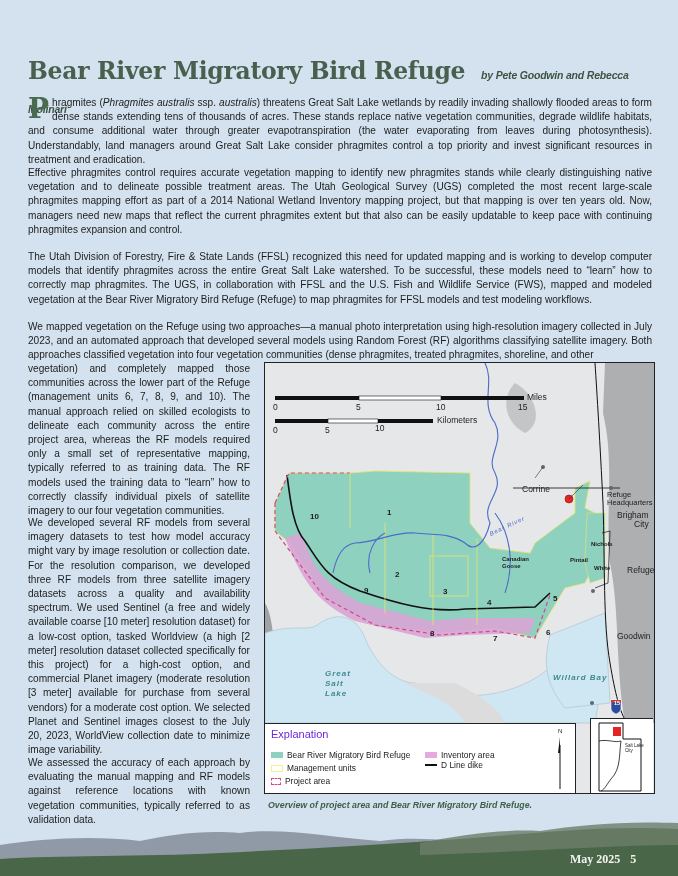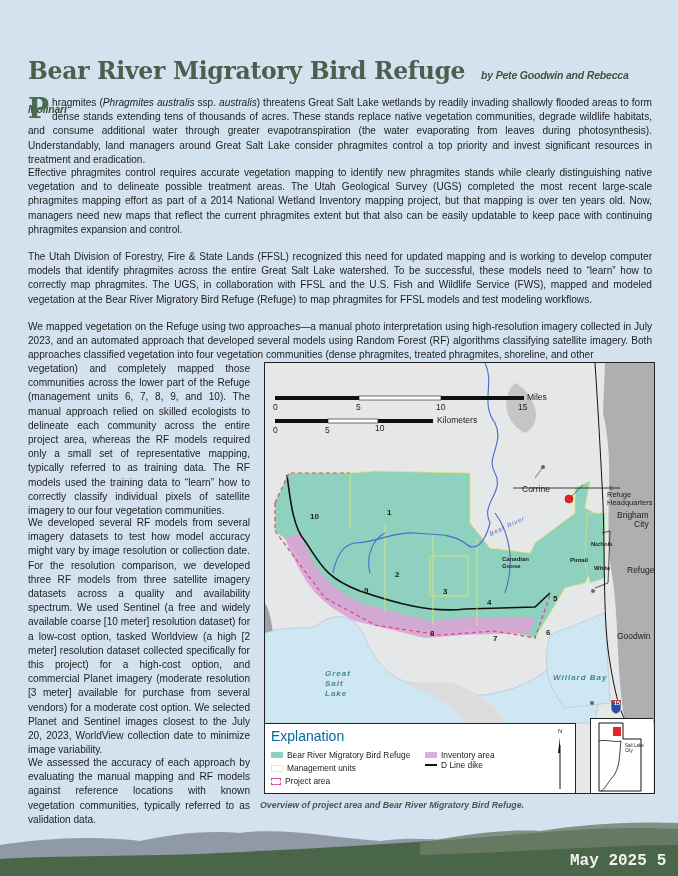--- a/index.html
+++ b/index.html
@@ -43,35 +43,35 @@
   }
   .map svg { position: absolute; left: 0; top: 0; }
   .map-label { position: absolute; font-size: 8.5px; color: #222; white-space: nowrap; }
   .unit-label { position: absolute; font-size: 8px; font-weight: bold; color: #1d1d1d; }
   .small-unit { position: absolute; font-size: 6px; font-weight: bold; color: #1d1d1d; line-height: 7px; }
   .lake-label { position: absolute; font-style: italic; font-weight: bold; color: #3e8a90; font-size: 8px; letter-spacing: 1px; line-height: 10px; }
   .legend {
     position: absolute; left: 0; top: 360px; width: 310px; height: 70px; background: #fff;
     border-top: 1.5px solid #222; border-right: 1.5px solid #222;
   }
-  .legend-title { position: absolute; left: 6px; top: 4px; font-size: 14px; color: #0369a1; }
+  .legend-title { position: absolute; left: 6px; top: 4px; font-size: 11px; color: #6d28d9; }
   .legend-item { position: absolute; font-size: 8.4px; color: #222; white-space: nowrap; display: flex; align-items: center; }
   .swatch { display: inline-block; width: 12px; height: 6px; margin-right: 4px; }
   .inset {
     position: absolute; left: 325px; top: 355px; width: 62px; height: 75px; background: #fff;
     border-left: 1.5px solid #222; border-top: 1.5px solid #222;
   }
   .caption {
-    position: absolute; left: 260px; top: 800px; font-size: 8.8px; font-style: italic; font-weight: bold;
+    position: absolute; left: 268px; top: 800px; font-size: 8.8px; font-style: italic; font-weight: bold;
     color: #3f5e4a;
   }
   .landscape { position: absolute; left: 0; top: 815px; width: 678px; height: 61px; }
   .footer {
-    position: absolute; left: 570px; top: 852px; font-family: Liberation Mono, monospace;
-    color: #f3f3f0; font-size: 16px; font-weight: bold; white-space: nowrap;
+    position: absolute; left: 570px; top: 852px; font-family: Liberation Serif, serif;
+    color: #f3f3f0; font-size: 12px; font-weight: bold; white-space: nowrap;
   }
   .footer .page { margin-left: 10px; }
 </style>
 </head>
 <body>
 
 <h1 class="title">
   <br>
   <span>Bear River Migratory Bird Refuge</span>
   <span class="byline">by Pete Goodwin and Rebecca Molinari</span>

